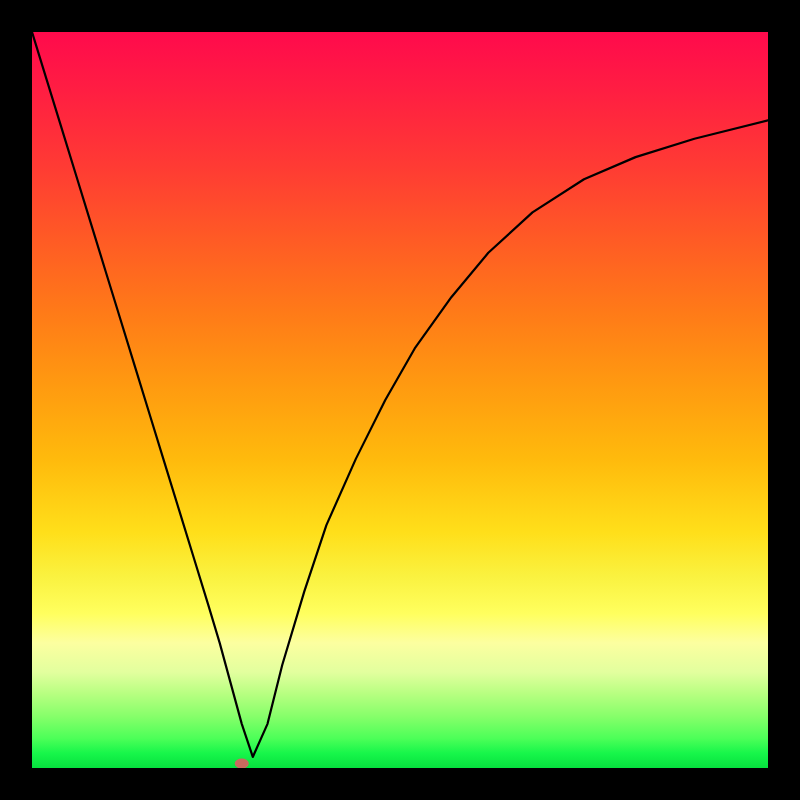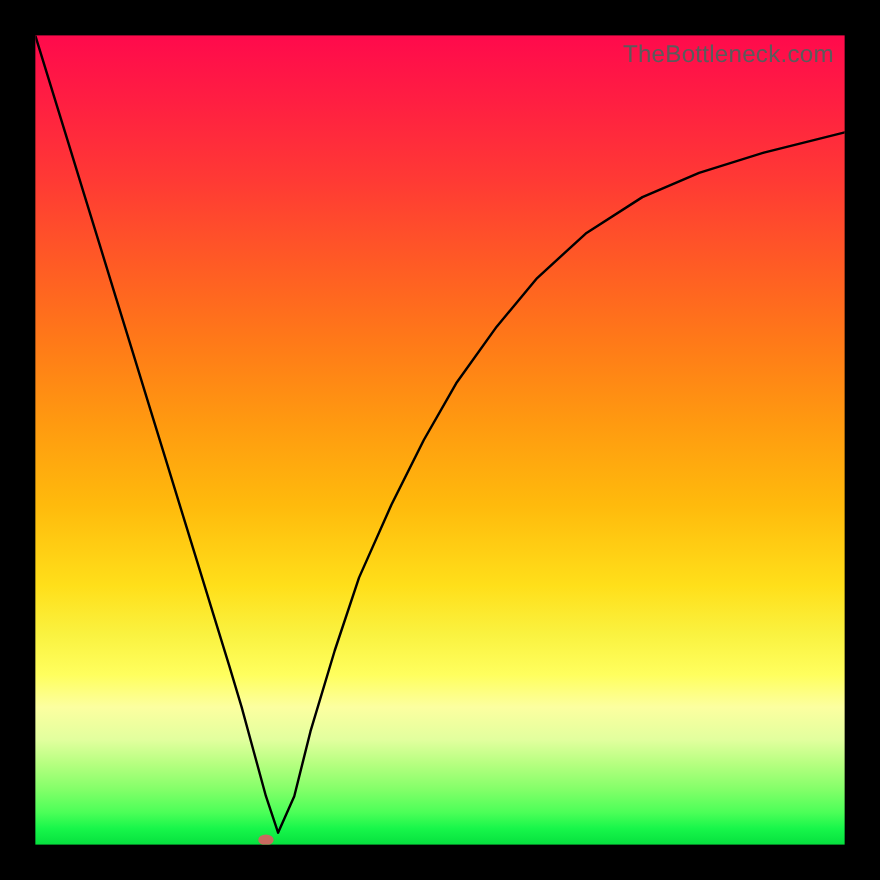--- a/index.html
+++ b/index.html
@@ -73,19 +73,18 @@
   .marker {
     fill: #c96a5f;
   }
 </style>
 </head>
 <body>
 
 <div class="frame">
   <div class="plot-area">
     <div class="gradient-bg"></div>
-    <div class="watermark">TheBottleneck.com</div>
     <svg class="curve" viewBox="0 0 736 736" preserveAspectRatio="none">
       <path id="curve-path" d="M0.00 0.00 L14.72 47.84 L29.44 95.68 L44.16 143.52 L58.88 191.36 L73.60 239.20 L88.32 287.04 L103.04 334.88 L117.76 382.72 L132.48 430.56 L147.20 478.40 L161.92 526.24 L176.64 574.08 L187.68 610.88 L198.72 651.36 L209.76 691.84 L220.80 724.96 L235.52 691.84 L250.24 632.96 L272.32 559.36 L294.40 493.12 L323.84 426.88 L353.28 368.00 L382.72 316.48 L419.52 264.96 L456.32 220.80 L500.48 180.32 L552.00 147.20 L603.52 125.12 L662.40 106.72 L736.00 88.32"></path>
       <ellipse id="marker-el" class="marker" cx="209.76" cy="731.58" rx="7" ry="5"></ellipse>
     </svg>
   </div>
 </div>
 
 </body></html>

